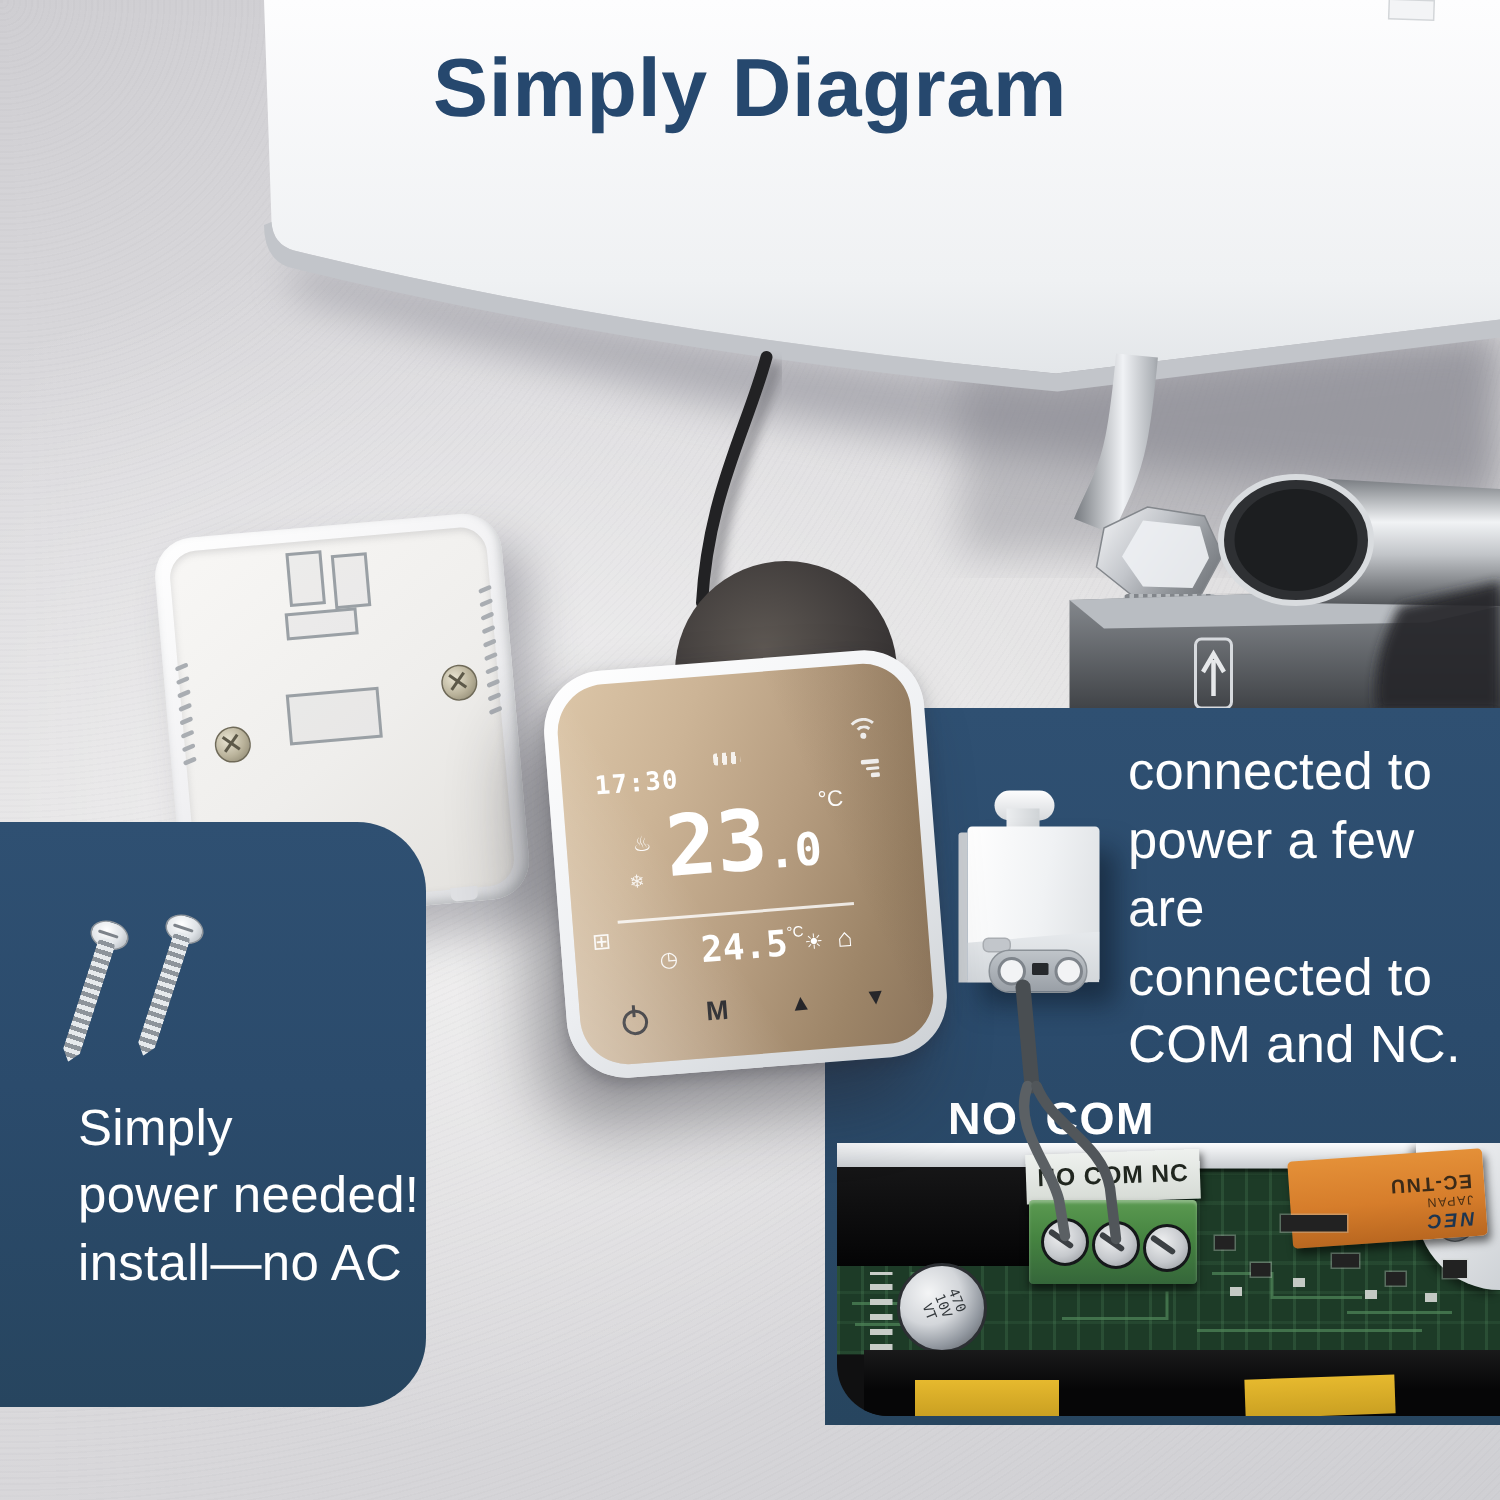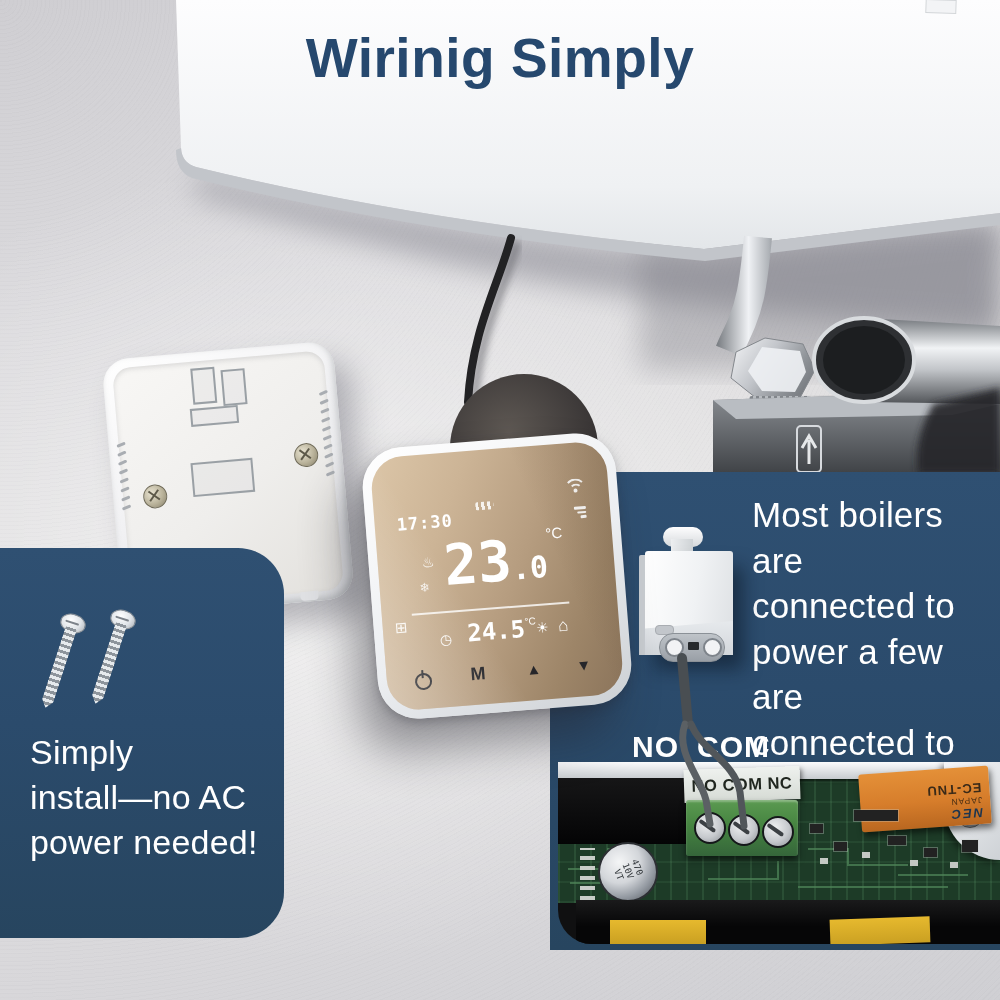--- a/index.html
+++ b/index.html
@@ -201,21 +201,21 @@
       <path d="M713,400 L958,392 L1000,404 L952,415 L736,419 Z" fill="#b9bdc2"></path>
       <rect x="797" y="426" width="24" height="46" rx="4" fill="none" stroke="#d7dade" stroke-width="2"></rect>
       <path d="M809,464 L809,440 M802,448 L809,436 L816,448" stroke="#e6e8ea" stroke-width="3" fill="none"></path>
       <path d="M864,318 L1000,326 L1000,404 L864,402 Z" fill="url(#cylG)"></path>
       <ellipse cx="864" cy="360" rx="50" ry="42" fill="#2e3033" stroke="#d9dcdf" stroke-width="4"></ellipse>
       <ellipse cx="864" cy="360" rx="41" ry="34" fill="#1c1e20"></ellipse>
       <path d="M933,404 Q913,440 918,474 L1000,474 L1000,388 Z" fill="#26282b" opacity=".92" filter="url(#b4)"></path>
     </g>
   </svg>
 
-  <div class="abs title">Wirinig Simply</div>
+  <div class="abs title">Simply Diagram</div>
 
   <div class="abs plate">
     <div class="abs plate-face"></div>
     <div class="abs slot" style="left:88px;top:16px;width:20px;height:32px;"></div>
     <div class="abs slot" style="left:118px;top:20px;width:20px;height:32px;"></div>
     <div class="abs slot" style="left:84px;top:56px;width:44px;height:14px;"></div>
     <div class="abs slot" style="left:80px;top:110px;width:58px;height:30px;"></div>
     <div class="abs plate-screw" style="left:30px;top:128px;"></div>
     <div class="abs plate-screw" style="left:184px;top:100px;"></div>
     <div class="abs vent-col" style="left:8px;top:78px;">
@@ -245,30 +245,29 @@
 
   <div class="abs panel panel-left">
     <div class="abs" style="left:66px;top:78px;">
       <div class="abs screw-head" style="left:-6px;top:-12px;transform:rotate(18deg);"></div>
       <div class="screw"></div>
     </div>
     <div class="abs" style="left:116px;top:74px;">
       <div class="abs screw-head" style="left:-6px;top:-12px;transform:rotate(18deg);"></div>
       <div class="screw"></div>
     </div>
-    <div class="abs panel-text" style="left:30px;top:182px;width:240px;">
+    <div class="abs panel-text" style="left:52px;top:182px;width:240px;">
       <div>Simply</div>
+      <div>power needed!</div>
       <div>install—no AC</div>
-      <div>power needed!</div>
     </div>
   </div>
 
   <div class="abs panel panel-right">
     <div class="abs panel-text" style="left:202px;top:20px;width:246px;line-height:45.5px;font-size:35px;">
-      <div>Most boilers are</div>
       <div>connected to</div>
       <div>power a few are</div>
       <div>connected to</div>
       <div>COM and NC.</div>
     </div>
 
     <div class="abs illus-boiler" style="left:83px;top:53px;width:105px;height:140px;">
       <div class="abs" style="left:30px;top:2px;width:40px;height:20px;border-radius:10px;background:linear-gradient(180deg,#fdfdfe,#d6d9dc);"></div>
       <div class="abs" style="left:38px;top:14px;width:22px;height:16px;background:linear-gradient(90deg,#eceef0,#cfd3d6);"></div>
       <div class="abs ib-body"></div>

